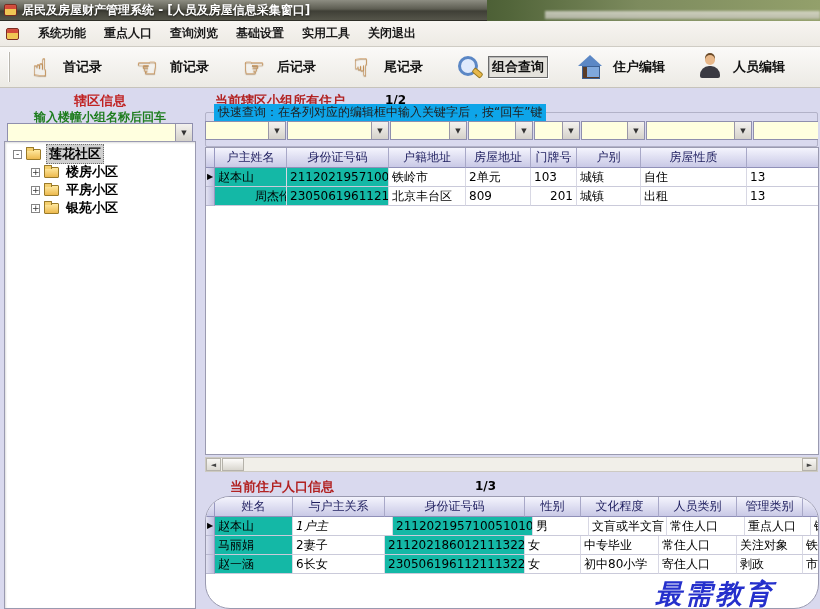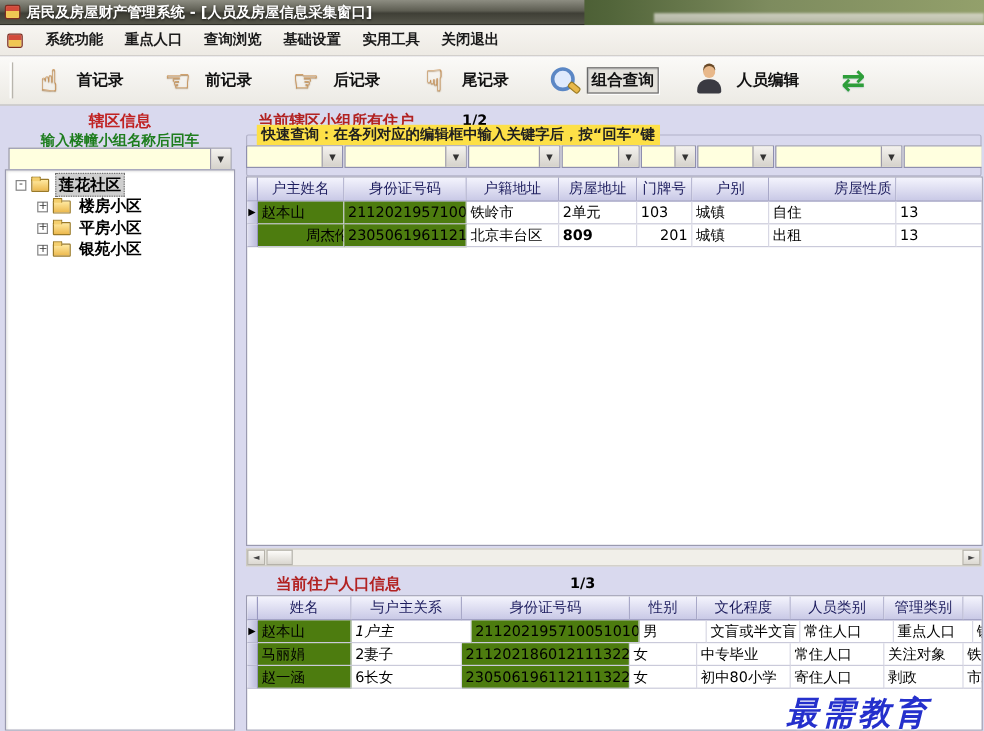--- a/index.html
+++ b/index.html
@@ -78,32 +78,32 @@
   .tree-root { padding-left:8px; }
   .tree-child { padding-left:26px; }
 
   
   .sec-title { position:absolute; font-size:13px; font-weight:bold; color:#b22222; white-space:nowrap; }
   .sec-counter { position:absolute; font-size:12px; color:#000; font-weight:bold; }
 
   
   .groupbox { position:absolute; left:205px; top:112px; width:613px; height:35px;
      border:1px solid #b2b2c8; border-radius:2px; }
-  .groupbox .legend { position:absolute; left:8px; top:-9px; background:#fde047; padding:0 4px;
-     font-size:12px; color:#202020; white-space:nowrap;font-weight:bold; }
+  .groupbox .legend { position:absolute; left:8px; top:-9px; background:#0ea5e9; padding:0 4px;
+     font-size:12px; color:#202020; white-space:nowrap; }
   .filter-row { position:absolute; left:205px; top:121px; width:613px; height:19px;
      display:flex; overflow:hidden; }
   .filter-row .combo { position:relative; flex:none; margin-right:1px; }
 
   
   .grid { position:absolute; background:#fff; border:1px solid #9a9ab0; overflow:hidden; }
   .g-row { display:flex; width:700px; }
   .g-cell { flex:none; height:19px; line-height:18px; padding:0 3px; font-size:12px; color:#000;
      border-right:1px solid #d8d8e4; border-bottom:1px solid #cacada; overflow:hidden; white-space:nowrap; }
-  .g-cell.yellow { background:#4d7c0f; }
+  .g-cell.yellow { background:#14b8a6; }
   .g-head .g-cell { height:20px; line-height:19px; text-align:center; font-weight:normal; color:#1d1d5e;
      background:linear-gradient(#f4f4fd,#c9c9e6); border-right:1px solid #a8a8c8; border-bottom:1px solid #9090b8; }
   .g-ind { flex:none; width:9px; height:19px; background:linear-gradient(90deg,#e2e2f2,#bcbcdc);
      border-right:1px solid #9898c0; border-bottom:1px solid #b8b8d0; font-size:8px; line-height:18px;
      color:#000; text-align:center; overflow:hidden; }
   .g-head .g-ind { height:20px; background:linear-gradient(#f4f4fd,#c9c9e6); border-bottom:1px solid #9090b8; }
 
   
   .hscroll { position:absolute; left:205px; top:457px; width:613px; height:15px;
      background:#f1efe9; border:1px solid #cdcac2; display:flex; }
@@ -161,20 +161,26 @@
         <span class="lbl">尾记录</span>
       </span>
       <span class="tb-btn">
         <span class="ico">
           <span class="ic-search"></span>
         </span>
         <span class="lbl focused">组合查询</span>
       </span>
       <span class="tb-btn">
         <span class="ico">
+          <span class="ic-house"></span>
+        </span>
+        <span class="lbl">住户编辑</span>
+      </span>
+      <span class="tb-btn">
+        <span class="ico">
           <span class="ic-person"></span>
         </span>
         <span class="lbl">人员编辑</span>
       </span>
       <span class="tb-btn">
         <span class="ico">
           <span class="glyph-swap">⇄</span>
         </span>
       </span>
     </span>
@@ -249,57 +255,57 @@
   </div>
 <div class="grid" id="grid1" style="left:205px; top:147px; width:614px; height:308px;">
     <div class="g-row g-head">
       <span class="g-ind"></span>
       <span class="g-cell" style="width: 72px;">户主姓名</span>
       <span class="g-cell" style="width: 102px;">身份证号码</span>
       <span class="g-cell" style="width: 77px;">户籍地址</span>
       <span class="g-cell" style="width: 65px;">房屋地址</span>
       <span class="g-cell" style="width: 46px;">门牌号</span>
       <span class="g-cell" style="width: 64px;">户别</span>
-      <span class="g-cell" style="width: 106px; text-align: right;">房屋性质</span>
+      <span class="g-cell" style="width: 106px;">房屋性质</span>
       <span class="g-cell" style="width: 110px;"></span>
     </div>
     <div class="g-row">
       <span class="g-ind">▶</span>
       <span class="g-cell yellow" style="width: 72px;">赵本山</span>
       <span class="g-cell yellow" style="width: 102px;">211202195710051010</span>
       <span class="g-cell" style="width: 77px;">铁岭市</span>
       <span class="g-cell" style="width: 65px;">2单元</span>
       <span class="g-cell" style="width: 46px;">103</span>
       <span class="g-cell" style="width: 64px;">城镇</span>
       <span class="g-cell" style="width: 106px;">自住</span>
       <span class="g-cell" style="width: 110px;">13</span>
     </div>
     <div class="g-row">
       <span class="g-ind"></span>
       <span class="g-cell yellow" style="width: 72px; padding-left: 40px;">周杰伦</span>
       <span class="g-cell yellow" style="width: 102px;">230506196112111311</span>
       <span class="g-cell" style="width: 77px;">北京丰台区</span>
-      <span class="g-cell" style="width: 65px; font-weight: bold;">809</span>
+      <span class="g-cell" style="width: 65px;">809</span>
       <span class="g-cell" style="width: 46px; text-align: right;">201</span>
       <span class="g-cell" style="width: 64px;">城镇</span>
       <span class="g-cell" style="width: 106px;">出租</span>
       <span class="g-cell" style="width: 110px;">13</span>
     </div>
   </div>
 
 <div class="hscroll">
   <span class="sb-btn">◄</span>
   <span class="sb-thumb"></span>
   <span class="sb-spacer"></span>
   <span class="sb-btn">►</span>
 </div>
 
 <div class="sec-title" style="left:230px; top:478px;">当前住户人口信息</div>
 <div class="sec-counter" style="left:475px; top:479px;">1/3</div>
-<div class="grid" id="grid2" style="left:205px; top:496px; width:614px; height:113px;">
+<div class="grid" id="grid2" style="left:205px; top:496px; width:614px; height:113px;border-radius:25px;">
     <div class="g-row g-head">
       <span class="g-ind"></span>
       <span class="g-cell" style="width: 78px;">姓名</span>
       <span class="g-cell" style="width: 92px;">与户主关系</span>
       <span class="g-cell" style="width: 140px;">身份证号码</span>
       <span class="g-cell" style="width: 56px;">性别</span>
       <span class="g-cell" style="width: 78px;">文化程度</span>
       <span class="g-cell" style="width: 78px;">人员类别</span>
       <span class="g-cell" style="width: 66px;">管理类别</span>
       <span class="g-cell" style="width: 110px;"></span>

